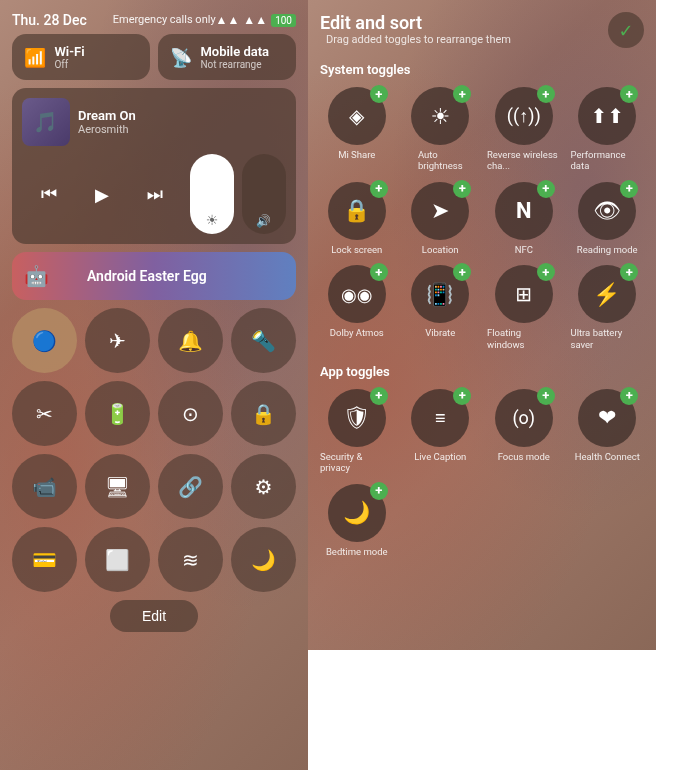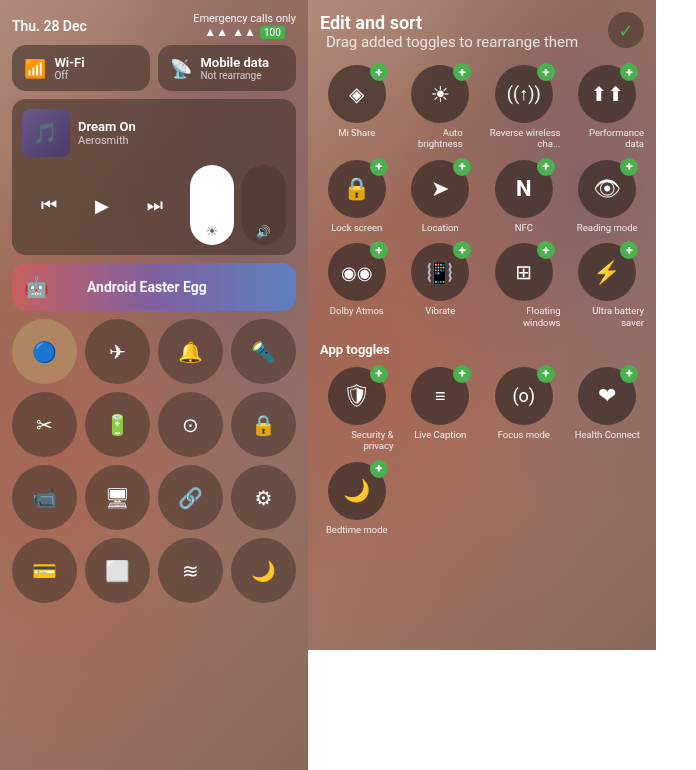--- a/index.html
+++ b/index.html
@@ -37,22 +37,22 @@
       position: relative;
       z-index: 1;
     }
     .status-date {
       color: white;
       font-size: 14px;
       font-weight: 500;
     }
     .status-right {
       display: flex;
-      flex-direction: column;
-      align-items: center;
+      flex-direction: row;
+      align-items: flex-start;
     }
     .emergency-text {
       color: white;
       font-size: 11px;
       opacity: 0.9;
     }
     .status-icons {
       display: flex;
       align-items: center;
       gap: 4px;
@@ -240,21 +240,21 @@
       position: relative;
       z-index: 1;
     }
     .edit-header-text h2 {
       color: white;
       font-size: 18px;
       font-weight: 600;
     }
     .edit-header-text p {
       color: rgba(255,255,255,0.8);
-      font-size: 15px;
+      font-size: 11px;
       padding-left: 6px;
     }
     .check-btn {
       width: 36px;
       height: 36px;
       background: rgba(80,60,50,0.7);
       border-radius: 50%;
       display: flex;
       align-items: center;
       justify-content: center;
@@ -312,21 +312,21 @@
       align-items: center;
       justify-content: center;
       color: white;
       font-size: 13px;
       font-weight: bold;
       line-height: 1;
     }
     .toggle-name {
       color: rgba(255,255,255,0.85);
       font-size: 9.5px;
-      text-align: right;
+      text-align: left;
       line-height: 1.2;
     }
 
     ::-webkit-scrollbar { width: 0; }
   </style>
 </head>
 <body>
 
 <div class="left-panel">
 
@@ -397,35 +397,39 @@
     <div class="quick-toggle">📹</div>
     <div class="quick-toggle">🖥</div>
     <div class="quick-toggle">🔗</div>
     <div class="quick-toggle">⚙</div>
     <div class="quick-toggle">💳</div>
     <div class="quick-toggle">⬜</div>
     <div class="quick-toggle">≋</div>
     <div class="quick-toggle">🌙</div>
   </div>
 
+  <div class="edit-btn">
+    <button>Edit</button>
+  </div>
 
 </div>
 
 <div class="right-panel">
 
   <div class="edit-header">
     <div class="edit-header-text">
       <h2>Edit and sort</h2>
       <p>Drag added toggles to rearrange them</p>
     </div>
     <div class="check-btn">
       <span>✓</span>
     </div>
   </div>
 
+  <div class="section-label">System toggles</div>
 
   <div class="toggles-grid">
 
     <div class="toggle-item">
       <div class="toggle-circle">
         <span style="font-size:20px;">◈</span>
         <div class="add-badge">+</div>
       </div>
       <span class="toggle-name">Mi Share</span>
     </div>

